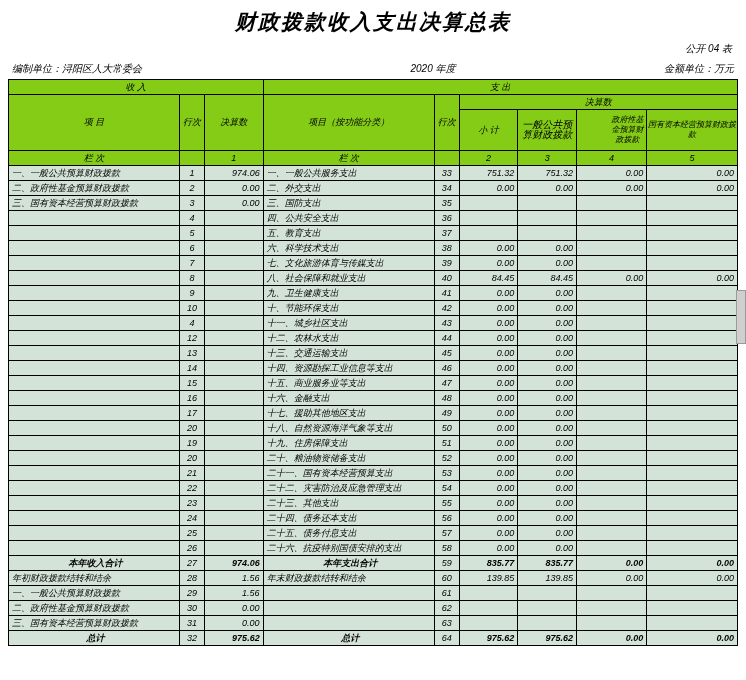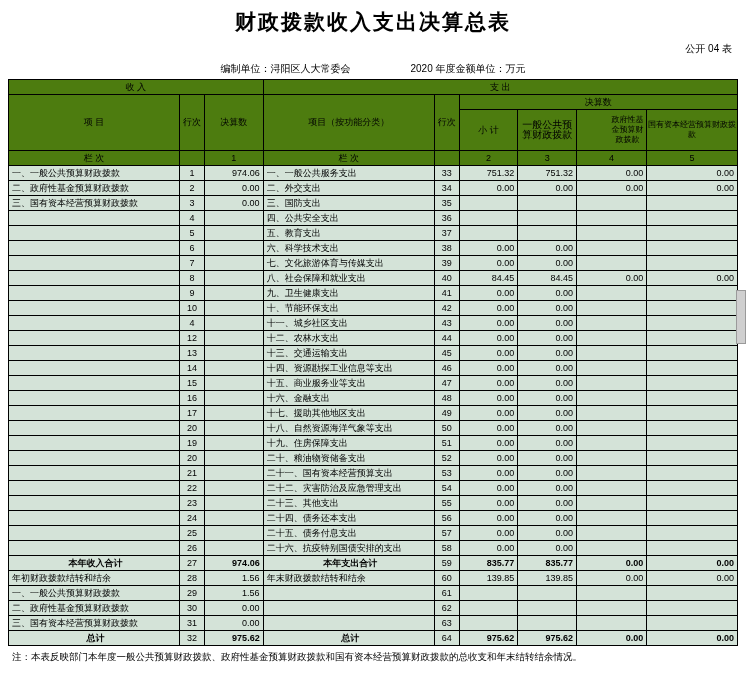--- a/index.html
+++ b/index.html
@@ -3,39 +3,39 @@
 <meta charset="utf-8">
 <style>
   html,body{margin:0;padding:0;}
   body{
     width:746px;height:680px;
     background:#ffffff;
     font-family:"Liberation Sans","DejaVu Sans",sans-serif;
     font-size:9px;color:#000;
     -webkit-font-smoothing:none;
   }
-  .page{position:relative;width:746px;height:680px;box-sizing:border-box;padding:0 8px;}
+  .page{position:relative;width:746px;height:680px;box-sizing:border-box;padding:0 8px;font-style:italic;}
   .title{
     text-align:center;
     font-size:21px;
     font-weight:bold;
     font-family:"Liberation Serif","DejaVu Serif",serif;
     letter-spacing:2px;
     padding-top:8px;
     padding-bottom:2px;
   }
   .subline{
     text-align:right;
     font-size:10px;
     padding-right:6px;
     padding-top:4px;
   }
   .metarow{
     display:flex;
-    justify-content:center;
+    justify-content:space-between;
     font-size:10px;
     padding:6px 4px 3px 4px;
   }
   .metarow .m-mid{margin-left:60px;}
   table{
     border-collapse:collapse;
     width:730px;
     table-layout:fixed;
     font-size:9px;
   }
@@ -43,21 +43,21 @@
     border:1px solid #000;
     padding:0;
     height:14px;
     line-height:13px;
     text-align:center;
     vertical-align:middle;
     font-weight:normal;
     overflow:hidden;
     white-space:nowrap;
   }
-  .hdr{background:#4d7c0f;}
+  .hdr{background:#84cc16;}
   .cellname{background:#d4e3d8;text-align:left;padding-left:3px;}
   .num{background:#d4e3d8;text-align:right;padding-right:3px;}
   .rowno{background:#d4e3d8;}
   .bold{font-weight:bold;}
   .center{text-align:center;}
   .note{
     margin-top:4px;
     font-size:9.5px;
     line-height:13px;
     padding-left:4px;
@@ -474,16 +474,15 @@
           <td class="cellname bold center">总计</td>
           <td class="rowno center">64</td>
           <td class="num bold">975.62</td>
           <td class="num bold">975.62</td>
           <td class="num bold">0.00</td>
           <td class="num bold">0.00</td>
         </tr>
       </tbody>
   </table>
 
-  <div class="note">注：本表反映部门本年度一般公共预算财政拨款、政府性基金预算财政拨款和国有资本经营预算财政拨款的总收支和年末结转结余情况。</div>
 
   <div class="side-scroll"></div>
 </div>
 
 </body></html>

